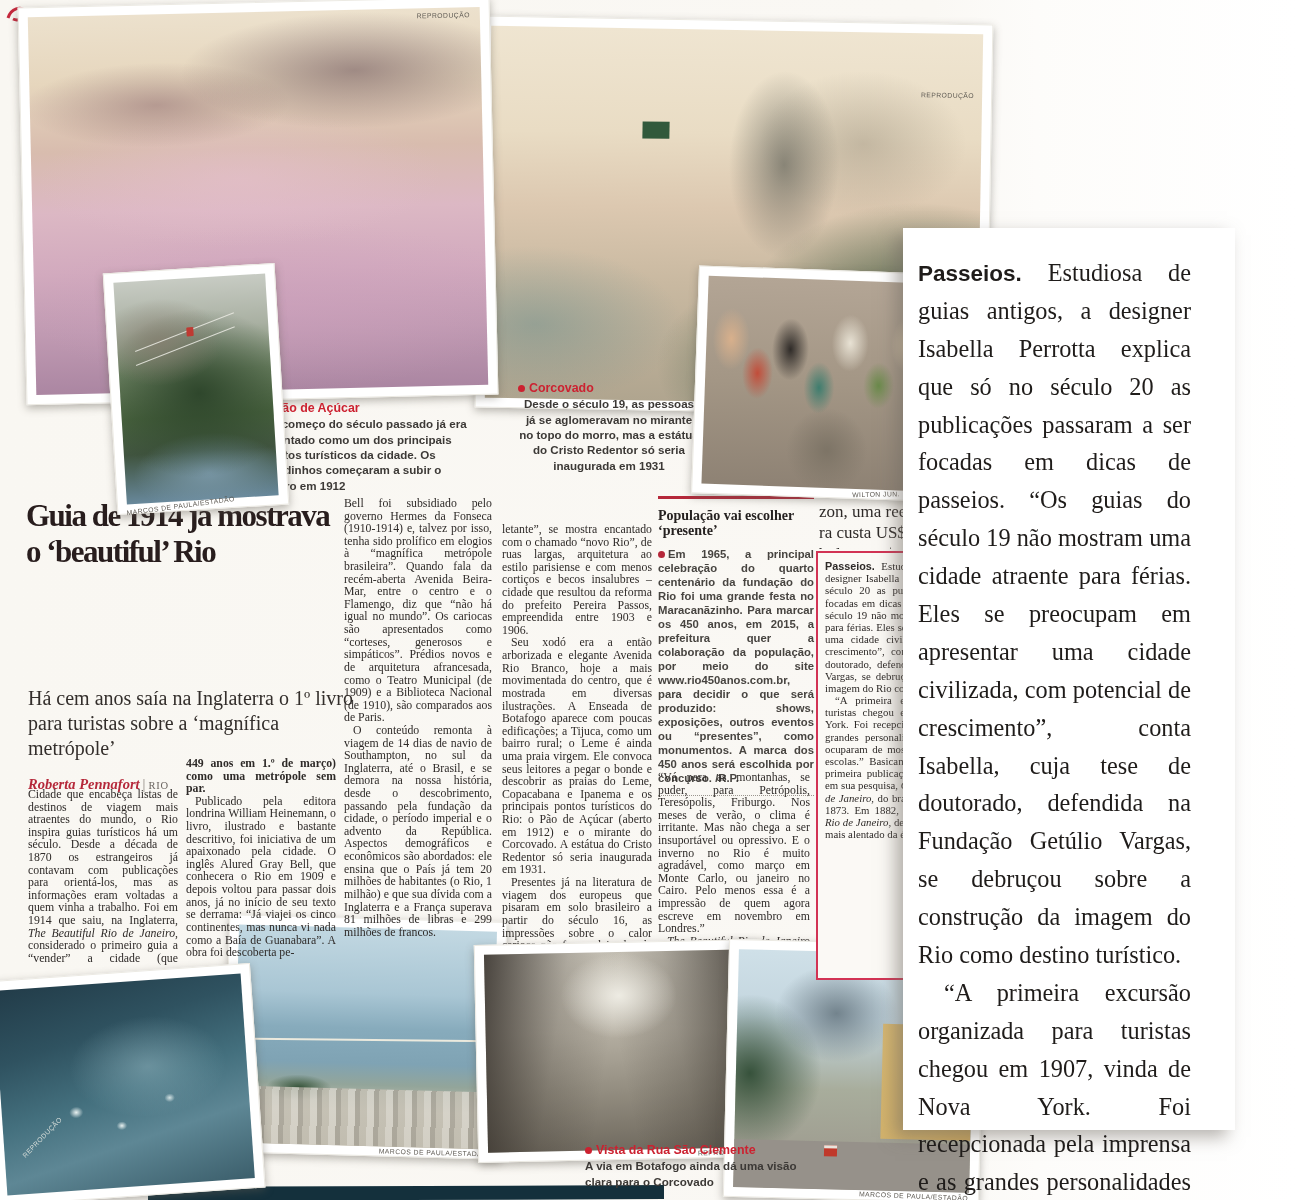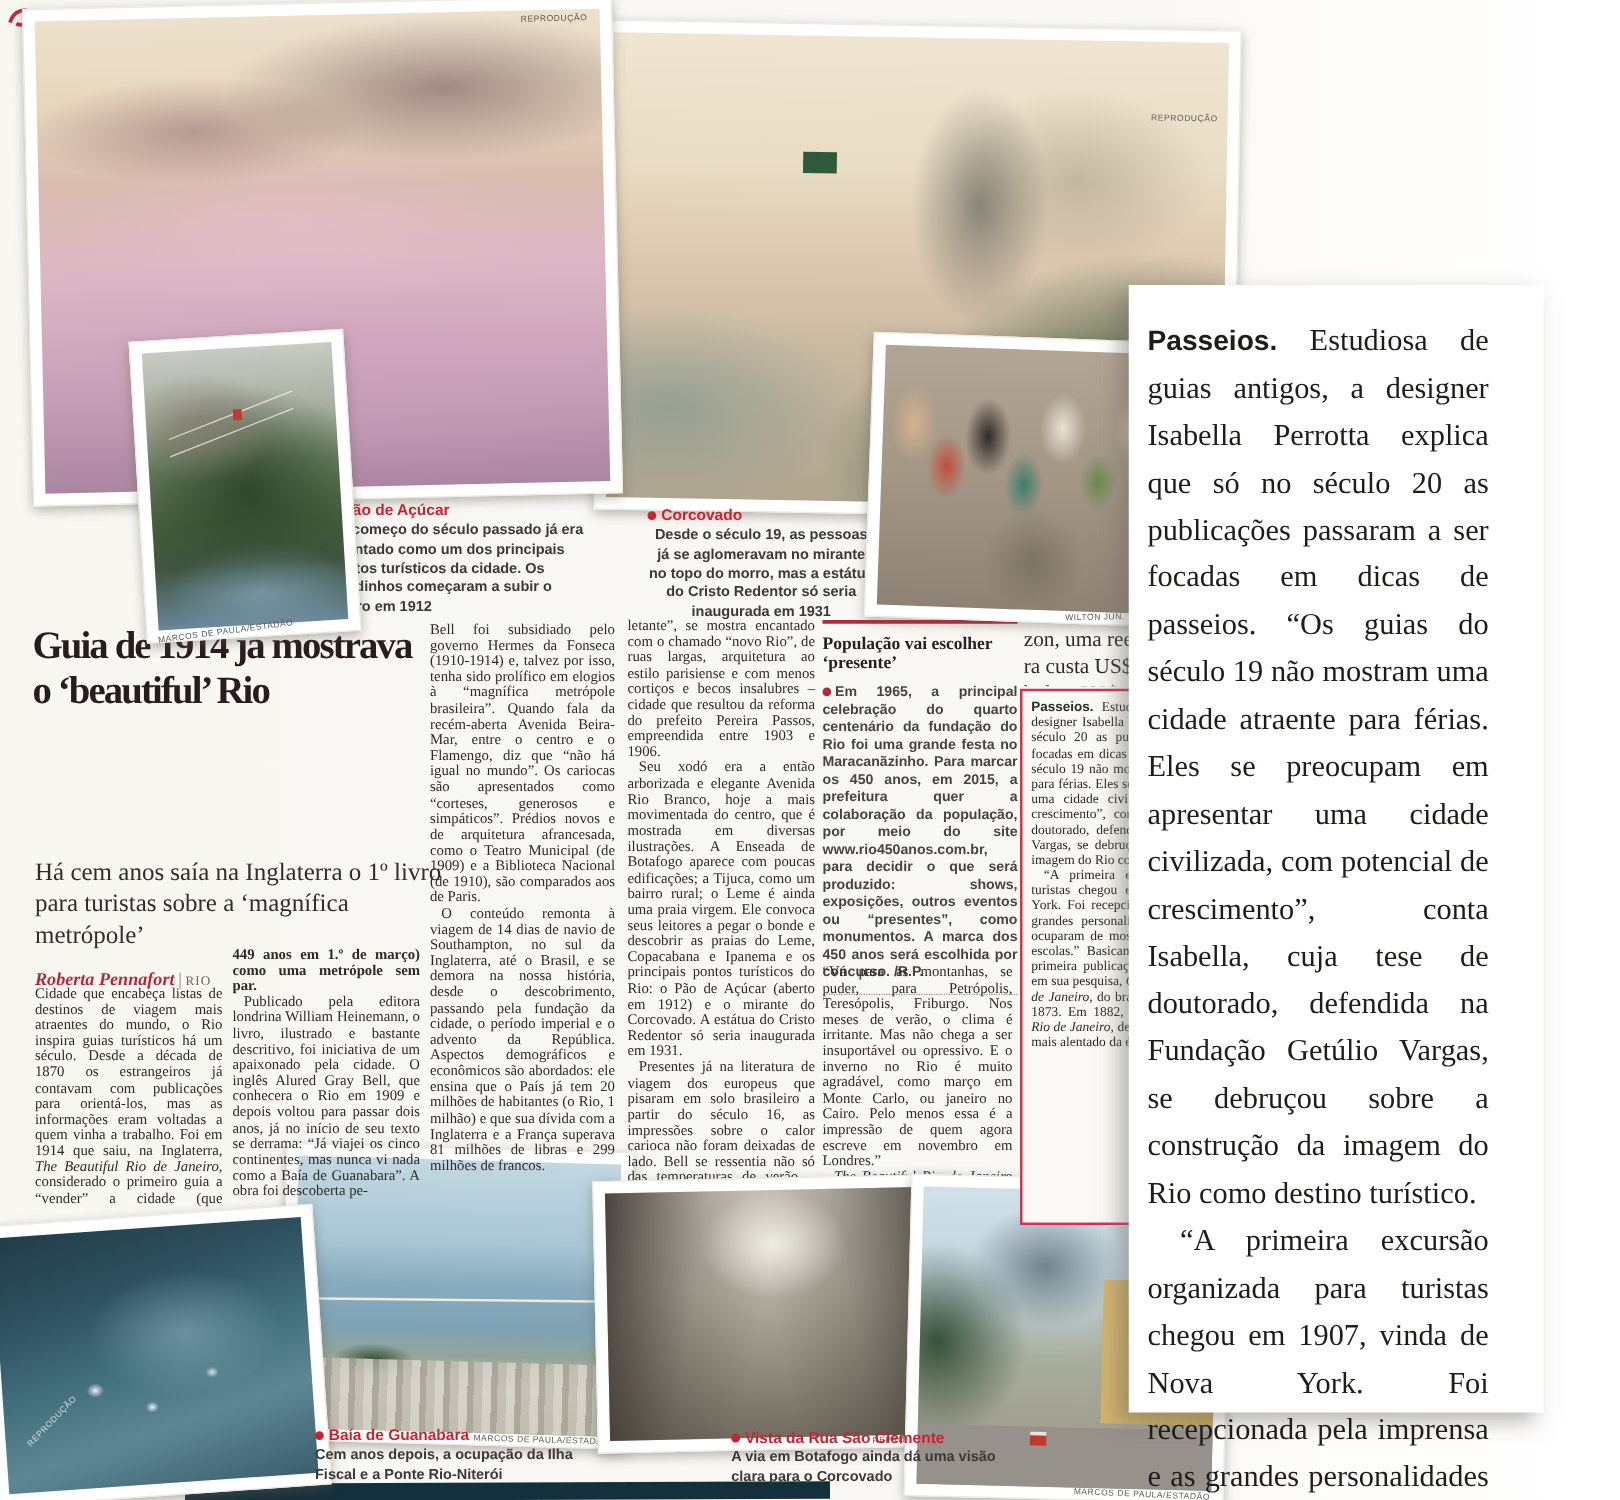--- a/index.html
+++ b/index.html
@@ -100,21 +100,21 @@
   .byline .loc{font-size:10.5px;color:#6b6560;letter-spacing:.8px;}
   .body-text{position:absolute;font-size:11.8px;line-height:1.07;text-align:justify;
              color:#2e2a28;z-index:2;}
   .body-text p{margin:0;}
   .body-text p + p{text-indent:9px;}
   .lead-bold{font-weight:bold;}
   .it{font-style:italic;}
   #col1{left:28px;top:788px;width:150px;height:178px;overflow:hidden;}
   #col2{left:186px;top:757px;width:150px;height:230px;overflow:hidden;}
   #col3{left:344px;top:497px;width:148px;height:468px;overflow:hidden;}
-  #col4{left:502px;top:494px;width:150px;height:468px;overflow:hidden;}
+  #col4{left:502px;top:523px;width:150px;height:468px;overflow:hidden;}
   #col5{left:658px;top:771px;width:152px;height:196px;overflow:hidden;}
   #col6{left:819px;top:501px;width:112px;height:48px;overflow:hidden;font-size:17px;
         line-height:1.25;color:#2e2a28;position:absolute;z-index:2;white-space:nowrap;}
   
   .sidebar{position:absolute;left:658px;top:496px;width:156px;z-index:2;
            border-top:3px solid #b5283a;padding-top:9px;
            border-bottom:1px dotted #9a958e;padding-bottom:10px;}
   .sidebar h3{margin:0 0 8px 0;font-size:14px;line-height:1.1;font-weight:bold;color:#252120;}
   .sb-body{font-family:Liberation Sans, sans-serif;font-weight:bold;font-size:11.3px;
            line-height:1.24;color:#474440;text-align:justify;}
@@ -173,21 +173,21 @@
 
   <div class="photo" id="p4">
     <div class="img"></div>
     <span class="credit" style="bottom:1px;left:160px;transform:rotate(-3deg);">WILTON JUN.</span>
   </div>
 
   <div class="cap" style="left:263px;top:400px;width:212px;">
     <span class="bullet"></span><span class="cap-title">Pão de Açúcar</span>
     <div class="cap-body">No começo do século passado já era apontado como um dos principais pontos turísticos da cidade. Os bondinhos começaram a subir o morro em 1912</div>
   </div>
-  <div class="cap center" style="left:518px;top:404px;width:182px;">
+  <div class="cap center" style="left:518px;top:380px;width:182px;">
     <span class="bullet"></span><span class="cap-title">Corcovado</span>
     <div class="cap-body">Desde o século 19, as pessoas já se aglomeravam no mirante no topo do morro, mas a estátua do Cristo Redentor só seria inaugurada em 1931</div>
   </div>
 
   <h1 class="headline" style="margin:0;">Guia de 1914 já mostrava o ‘beautiful’ Rio</h1>
   <div class="subhead">Há cem anos saía na Inglaterra o 1º livro para turistas sobre a ‘magnífica metrópole’</div>
   <div class="byline">
     <span class="author">Roberta Pennafort</span><span class="sep">|</span><span class="loc">RIO</span>
   </div>
 
@@ -257,24 +257,20 @@
 
   <div class="photo" id="pd">
     <div class="img">
       <div class="pd-bldg"></div>
       <div class="pd-road"></div>
       <div class="pd-bus"></div>
     </div>
     <span class="credit" style="bottom:1px;right:10px;transform:rotate(1deg);">MARCOS DE PAULA/ESTADÃO</span>
   </div>
 
-  <div class="cap" style="left:252px;top:1140px;width:218px;z-index:3;">
-    <span class="bullet"></span><span class="cap-title">Baía de Guanabara</span>
-    <div class="cap-body">Cem anos depois, a ocupação da Ilha Fiscal e a Ponte Rio-Niterói</div>
-  </div>
   <div class="cap" style="left:585px;top:1142px;width:218px;z-index:3;">
     <span class="bullet"></span><span class="cap-title">Vista da Rua São Clemente</span>
     <div class="cap-body">A via em Botafogo ainda dá uma visão clara para o Corcovado</div>
   </div>
 
   <div class="bottom-strip"></div>
 
   <div class="callout">
     <div class="callout-text">
       <p><span class="lead-word">Passeios.</span><span> Estudiosa de guias antigos, a designer Isabella Perrotta explica que só no século 20 as publicações passaram a ser focadas em dicas de passeios. “Os guias do século 19 não mostram uma cidade atraente para férias. Eles se preocupam em apresentar uma cidade civilizada, com potencial de crescimento”, conta Isabella, cuja tese de doutorado, defendida na Fundação Getúlio Vargas, se debruçou sobre a construção da imagem do Rio como destino turístico.</span></p>

